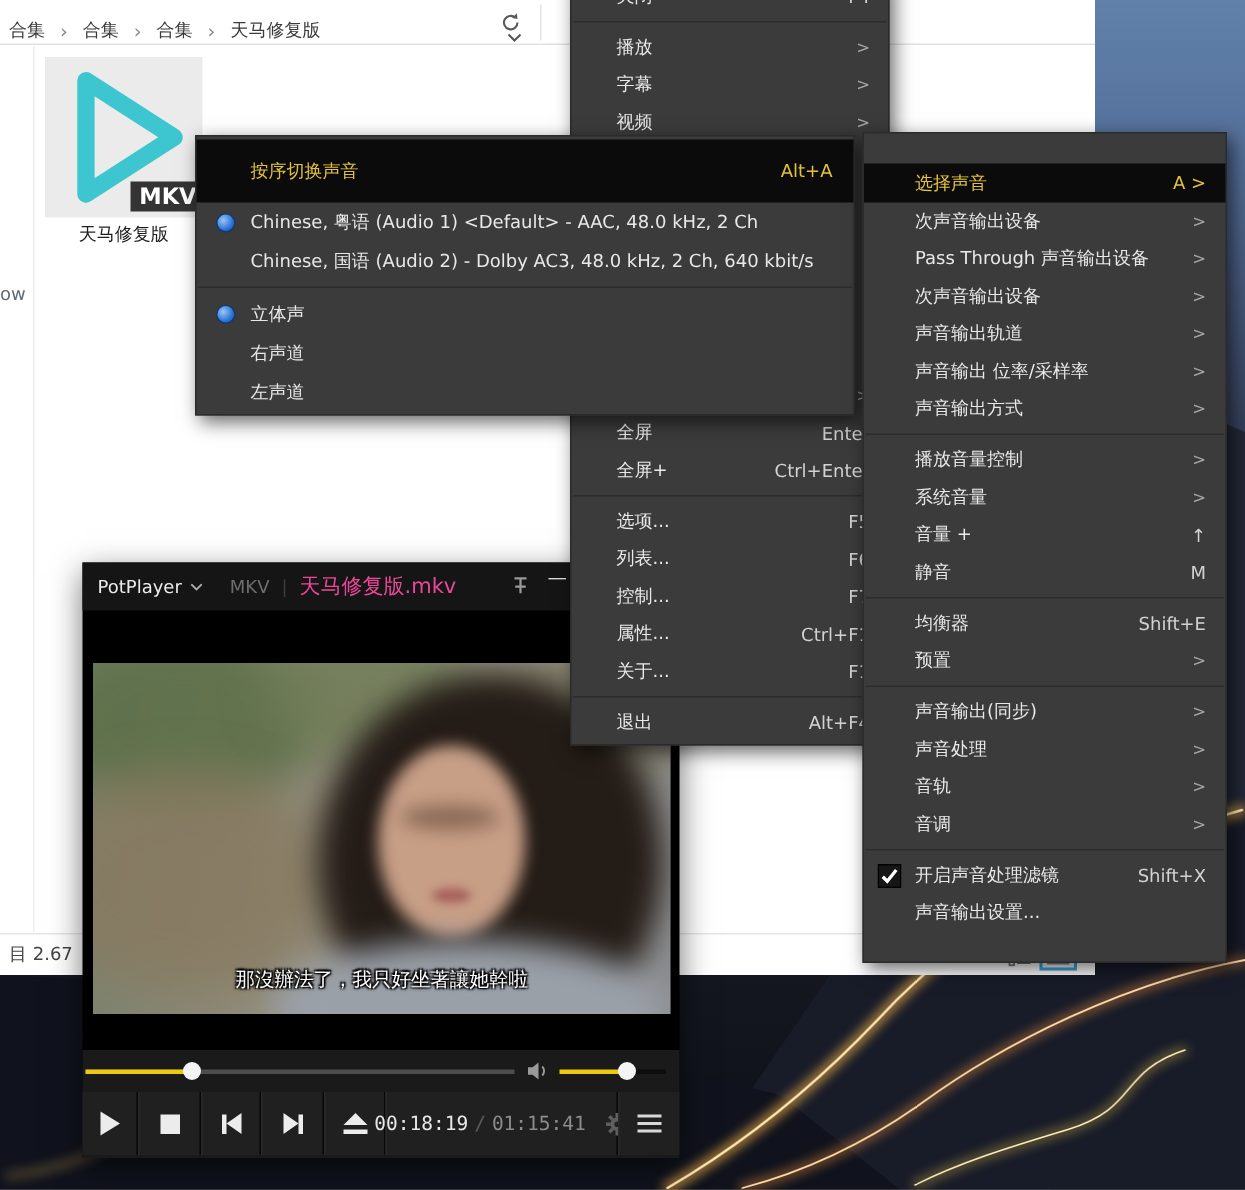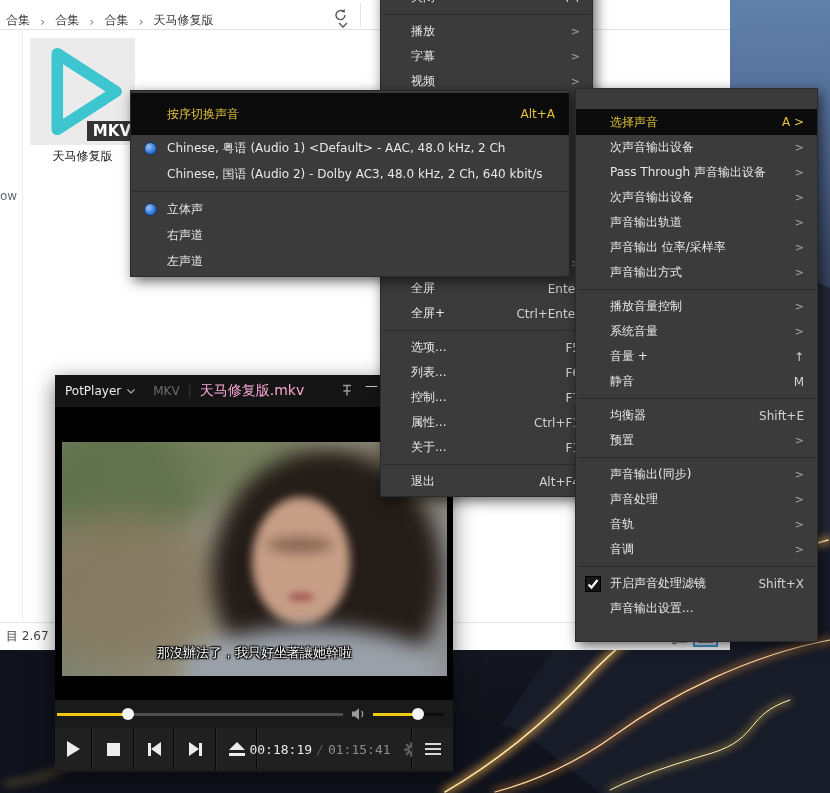--- a/index.html
+++ b/index.html
@@ -36,21 +36,21 @@
   .view-thumb .pic { width:15px; height:11px; background:linear-gradient(180deg,#9fc6e8 0 55%,#7fae6a 55% 100%); border:1px solid #888; }
 
   
   .player { position:absolute; left:55px; top:375px; width:398px; height:397px; background:#000; z-index:2;
     box-shadow:0 6px 20px rgba(0,0,0,.55); }
   .titlebar { position:absolute; left:0; top:0; width:100%; height:32px; background:#151515; display:flex; align-items:center; }
   .tb-app { color:#ececec; font-size:12px; margin-left:10px; }
   .tb-chev { margin-left:6px; }
   .tb-fmt { color:#6e6e6e; font-size:12px; margin-left:18px; }
   .tb-pipe { color:#3e3e3e; margin-left:8px; font-size:12px; }
-  .tb-name { color:#f9a8d4; font-size:14px; margin-left:8px; }
+  .tb-name { color:#ec4899; font-size:14px; margin-left:8px; }
   .tb-pin { position:absolute; left:285px; top:9px; }
   .tb-min { position:absolute; left:310px; top:3px; color:#dcdcdc; font-size:13px; }
 
   .video { position:absolute; left:7px; top:67px; width:385px; height:234px; overflow:hidden;
     background:linear-gradient(100deg,#76806a 0%,#8d8a78 30%,#a09a8d 55%,#93908c 80%,#8b8d90 100%); }
   .blob { position:absolute; border-radius:50%; }
   .b-green1 { left:-30px; top:-20px; width:180px; height:120px; background:#5c7048; filter:blur(14px); opacity:.85; }
   .b-green2 { left:110px; top:-25px; width:150px; height:90px; background:#6e7b55; filter:blur(14px); opacity:.8; }
   .b-hill   { left:-40px; top:70px; width:200px; height:150px; background:#887a60; filter:blur(16px); opacity:.8; }
   .b-hill2  { left:250px; top:-10px; width:160px; height:90px; background:#7d7a60; filter:blur(14px); opacity:.7; }

